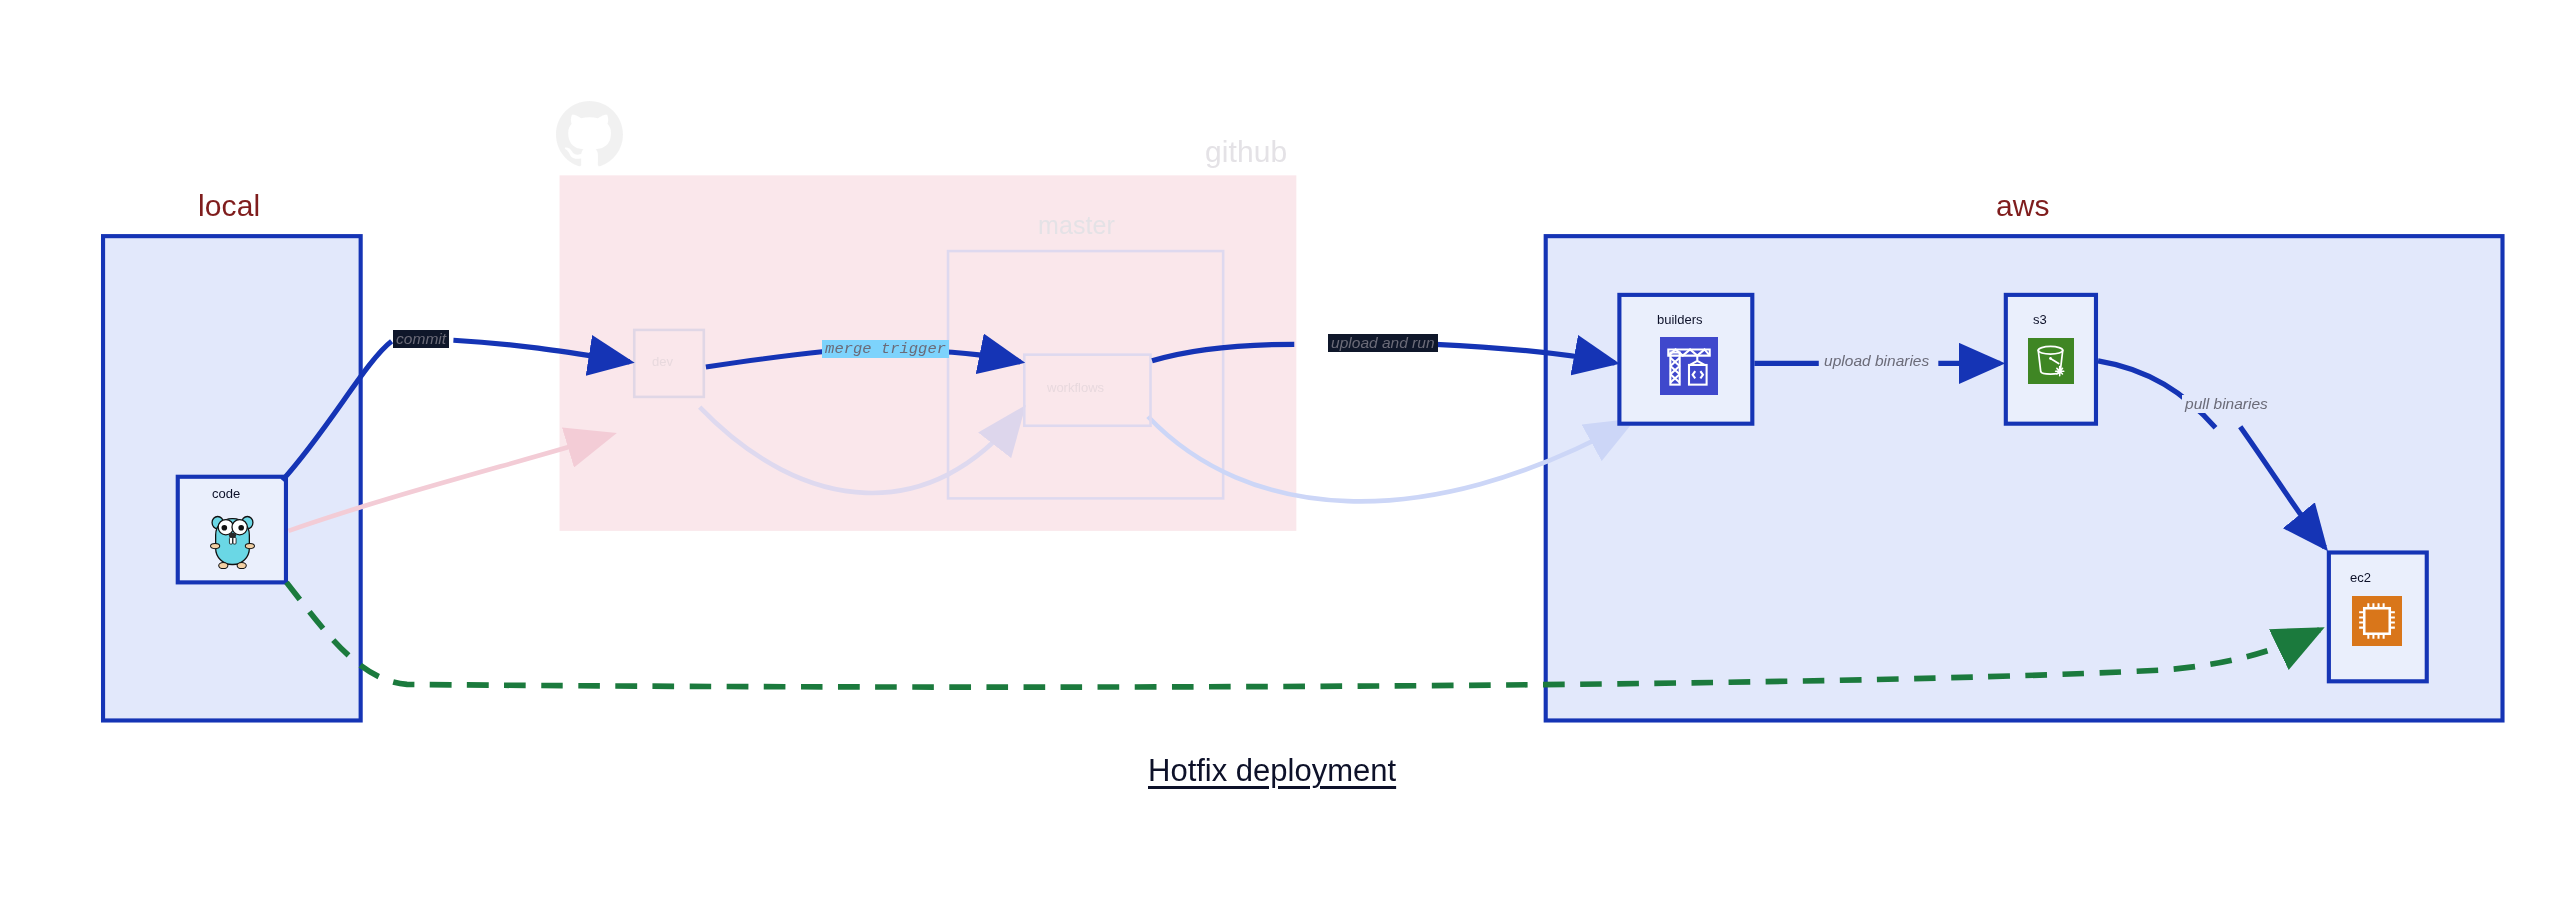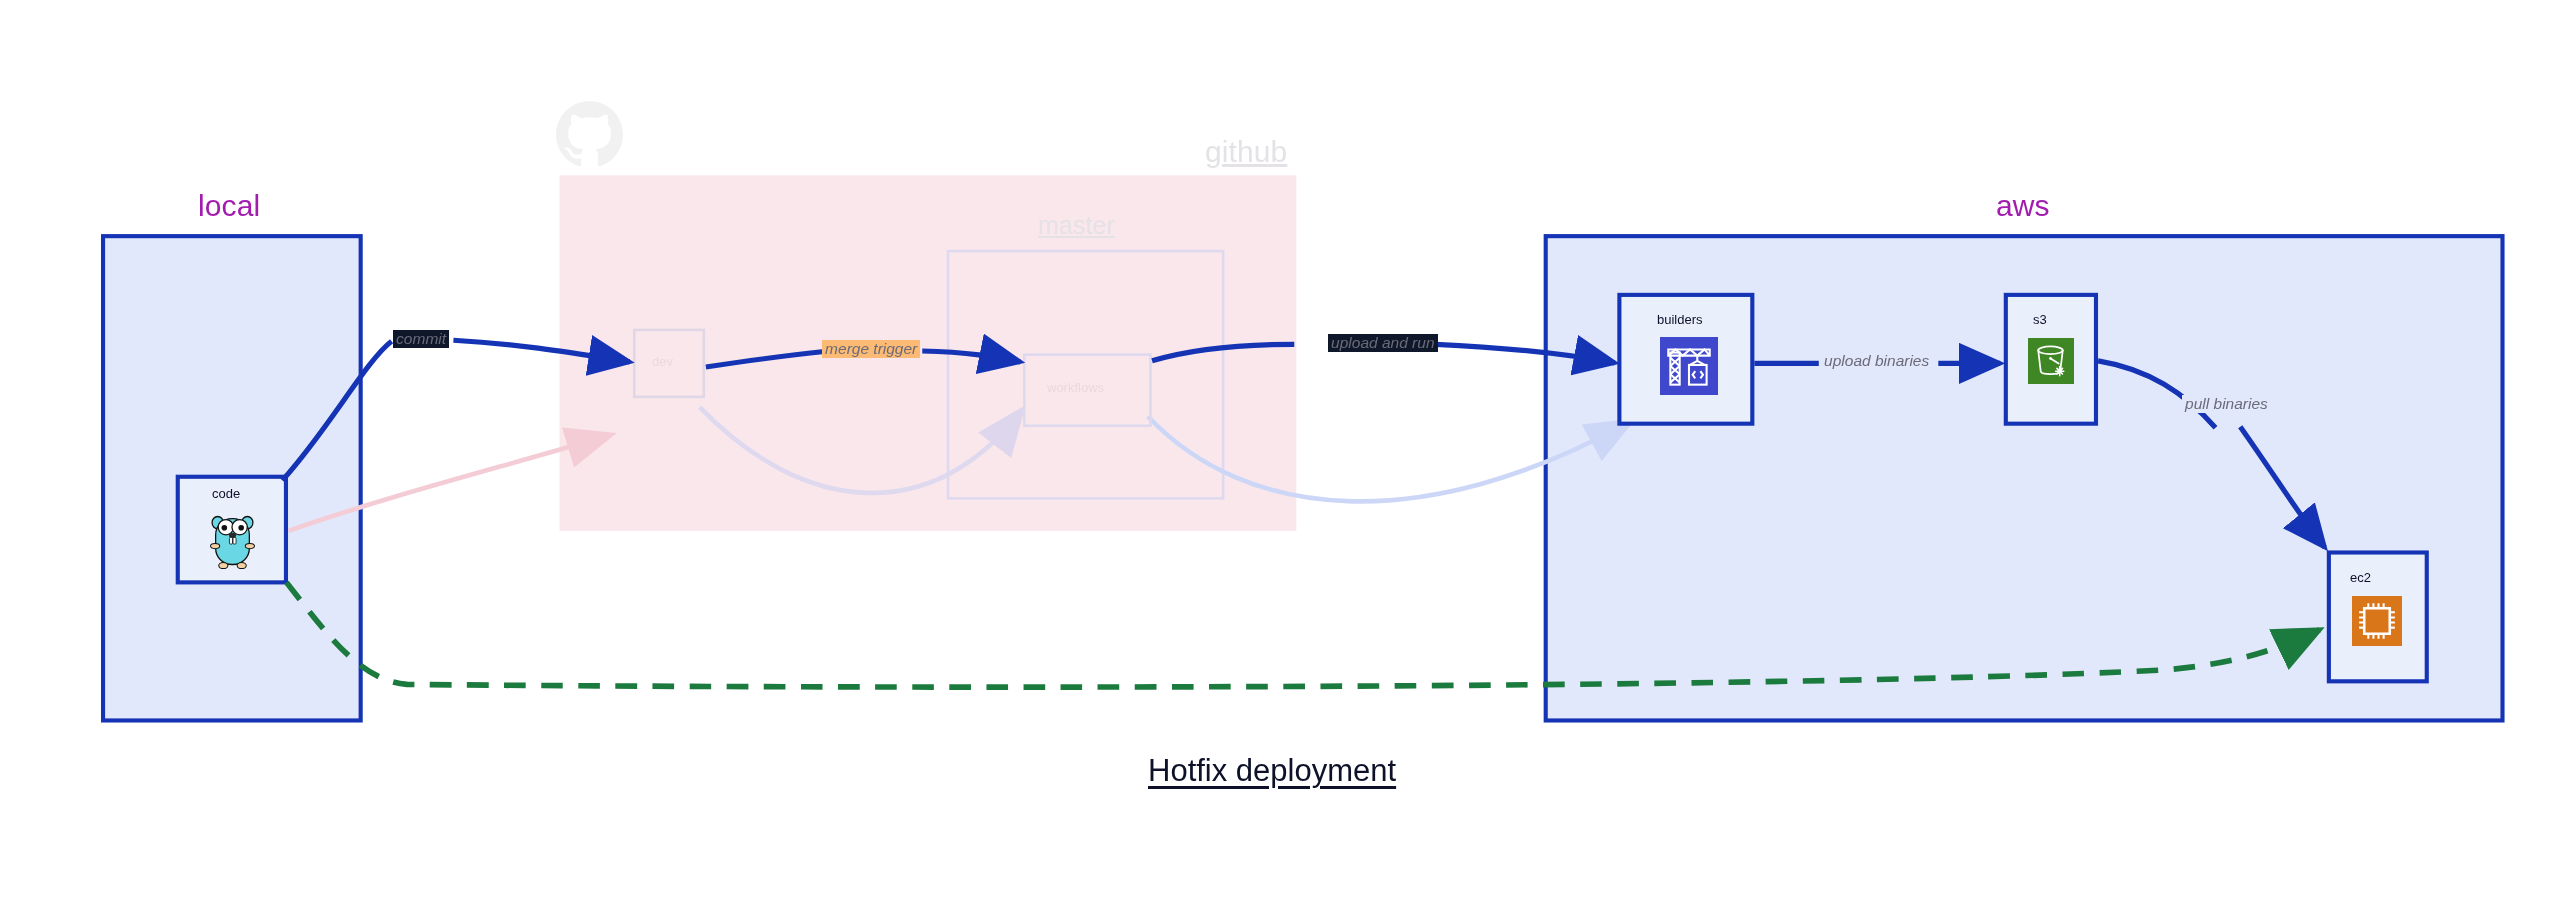--- a/index.html
+++ b/index.html
@@ -1,24 +1,24 @@
 <!DOCTYPE html>
 <html style="font-size:8.2px"><head>
 <meta charset="utf-8">
 <style>
   html,body{margin:0;padding:0;background:#ffffff;}
   body{width:2604px;height:902px;font-family:"Liberation Sans",sans-serif;overflow:hidden;}
   #stage{position:relative;width:2604px;height:902px;background:#fff;}
   svg.layer{position:absolute;left:0;top:0;width:2604px;height:902px;overflow:visible;}
-  .grp-title{position:absolute;font-size:30px;color:#a21caf;white-space:nowrap;letter-spacing:0.1px;}
-  .grp-title.faded{color:#e4e2e6;text-decoration:underline;}
+  .grp-title{position:absolute;font-size:30px;color:#7f1d1d;white-space:nowrap;letter-spacing:0.1px;}
+  .grp-title.faded{color:#e4e2e6;}
   .node-label{position:absolute;font-size:13px;font-weight:normal;color:#0d1129;white-space:nowrap;}
   .node-label.faded{color:#e8d9de;}
   .edge-label{position:absolute;font-size:15.5px;font-style:italic;color:#6b6b78;white-space:nowrap;background:#0f172a;padding:0 3.1px;}
-  .edge-label.on-pink{background:#fdba74;}
+  .edge-label.on-pink{background:#7dd3fc;font-family:Liberation Mono, monospace;}
   .edge-label.on-blue{background:#e2e8fb;}
   .page-title{position:absolute;font-size:31px;color:#0d1129;white-space:nowrap;
       text-decoration:underline;text-underline-offset:5.2px;text-decoration-thickness:2.6px;}
   .icon-box{position:absolute;}
   .gh-logo{position:absolute;opacity:.13;}
 </style>
 </head>
 <body>
 
 <div id="stage">

